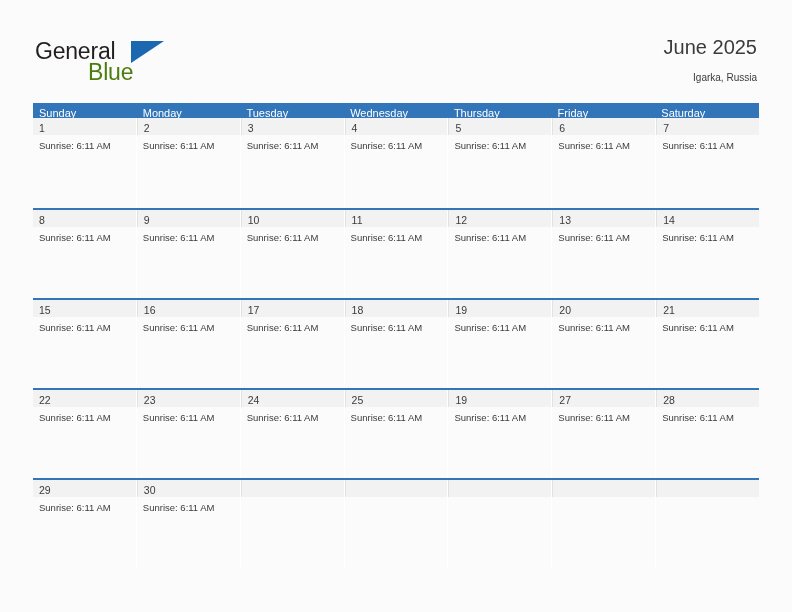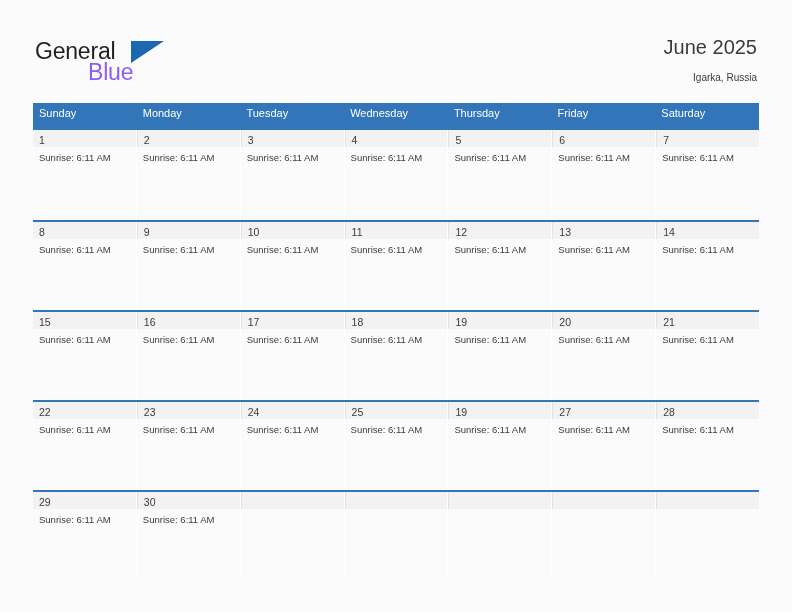--- a/index.html
+++ b/index.html
@@ -43,21 +43,21 @@
     letter-spacing: -0.2px;
     color: #231f20;
     font-family: "Liberation Sans", sans-serif;
   }
   .brand-blue {
     position: absolute;
     left: 53px;
     top: 21px;
     font-size: 23px;
     letter-spacing: -0.2px;
-    color: #8b5cf6;
+    color: #4d7c0f;
     font-family: "Liberation Sans", sans-serif;
   }
   .brand-flag {
     position: absolute;
     left: 96px;
     top: 3px;
     width: 0;
     height: 0;
     border-left: 33px solid #1b68b0;
     border-bottom: 22px solid transparent;
@@ -87,21 +87,21 @@
   
   .calendar {
     position: absolute;
     left: 33px;
     top: 103px;
     width: 726px;
   }
   .dow-row {
     display: flex;
     background: #3275b8;
-    height: 27px;
+    height: 15px;
   }
   .dow {
     flex: 1 1 0;
     color: #ffffff;
     font-size: 11px;
     line-height: 21px;
     padding-left: 6px;
     box-sizing: border-box;
     white-space: nowrap;
     overflow: hidden;

